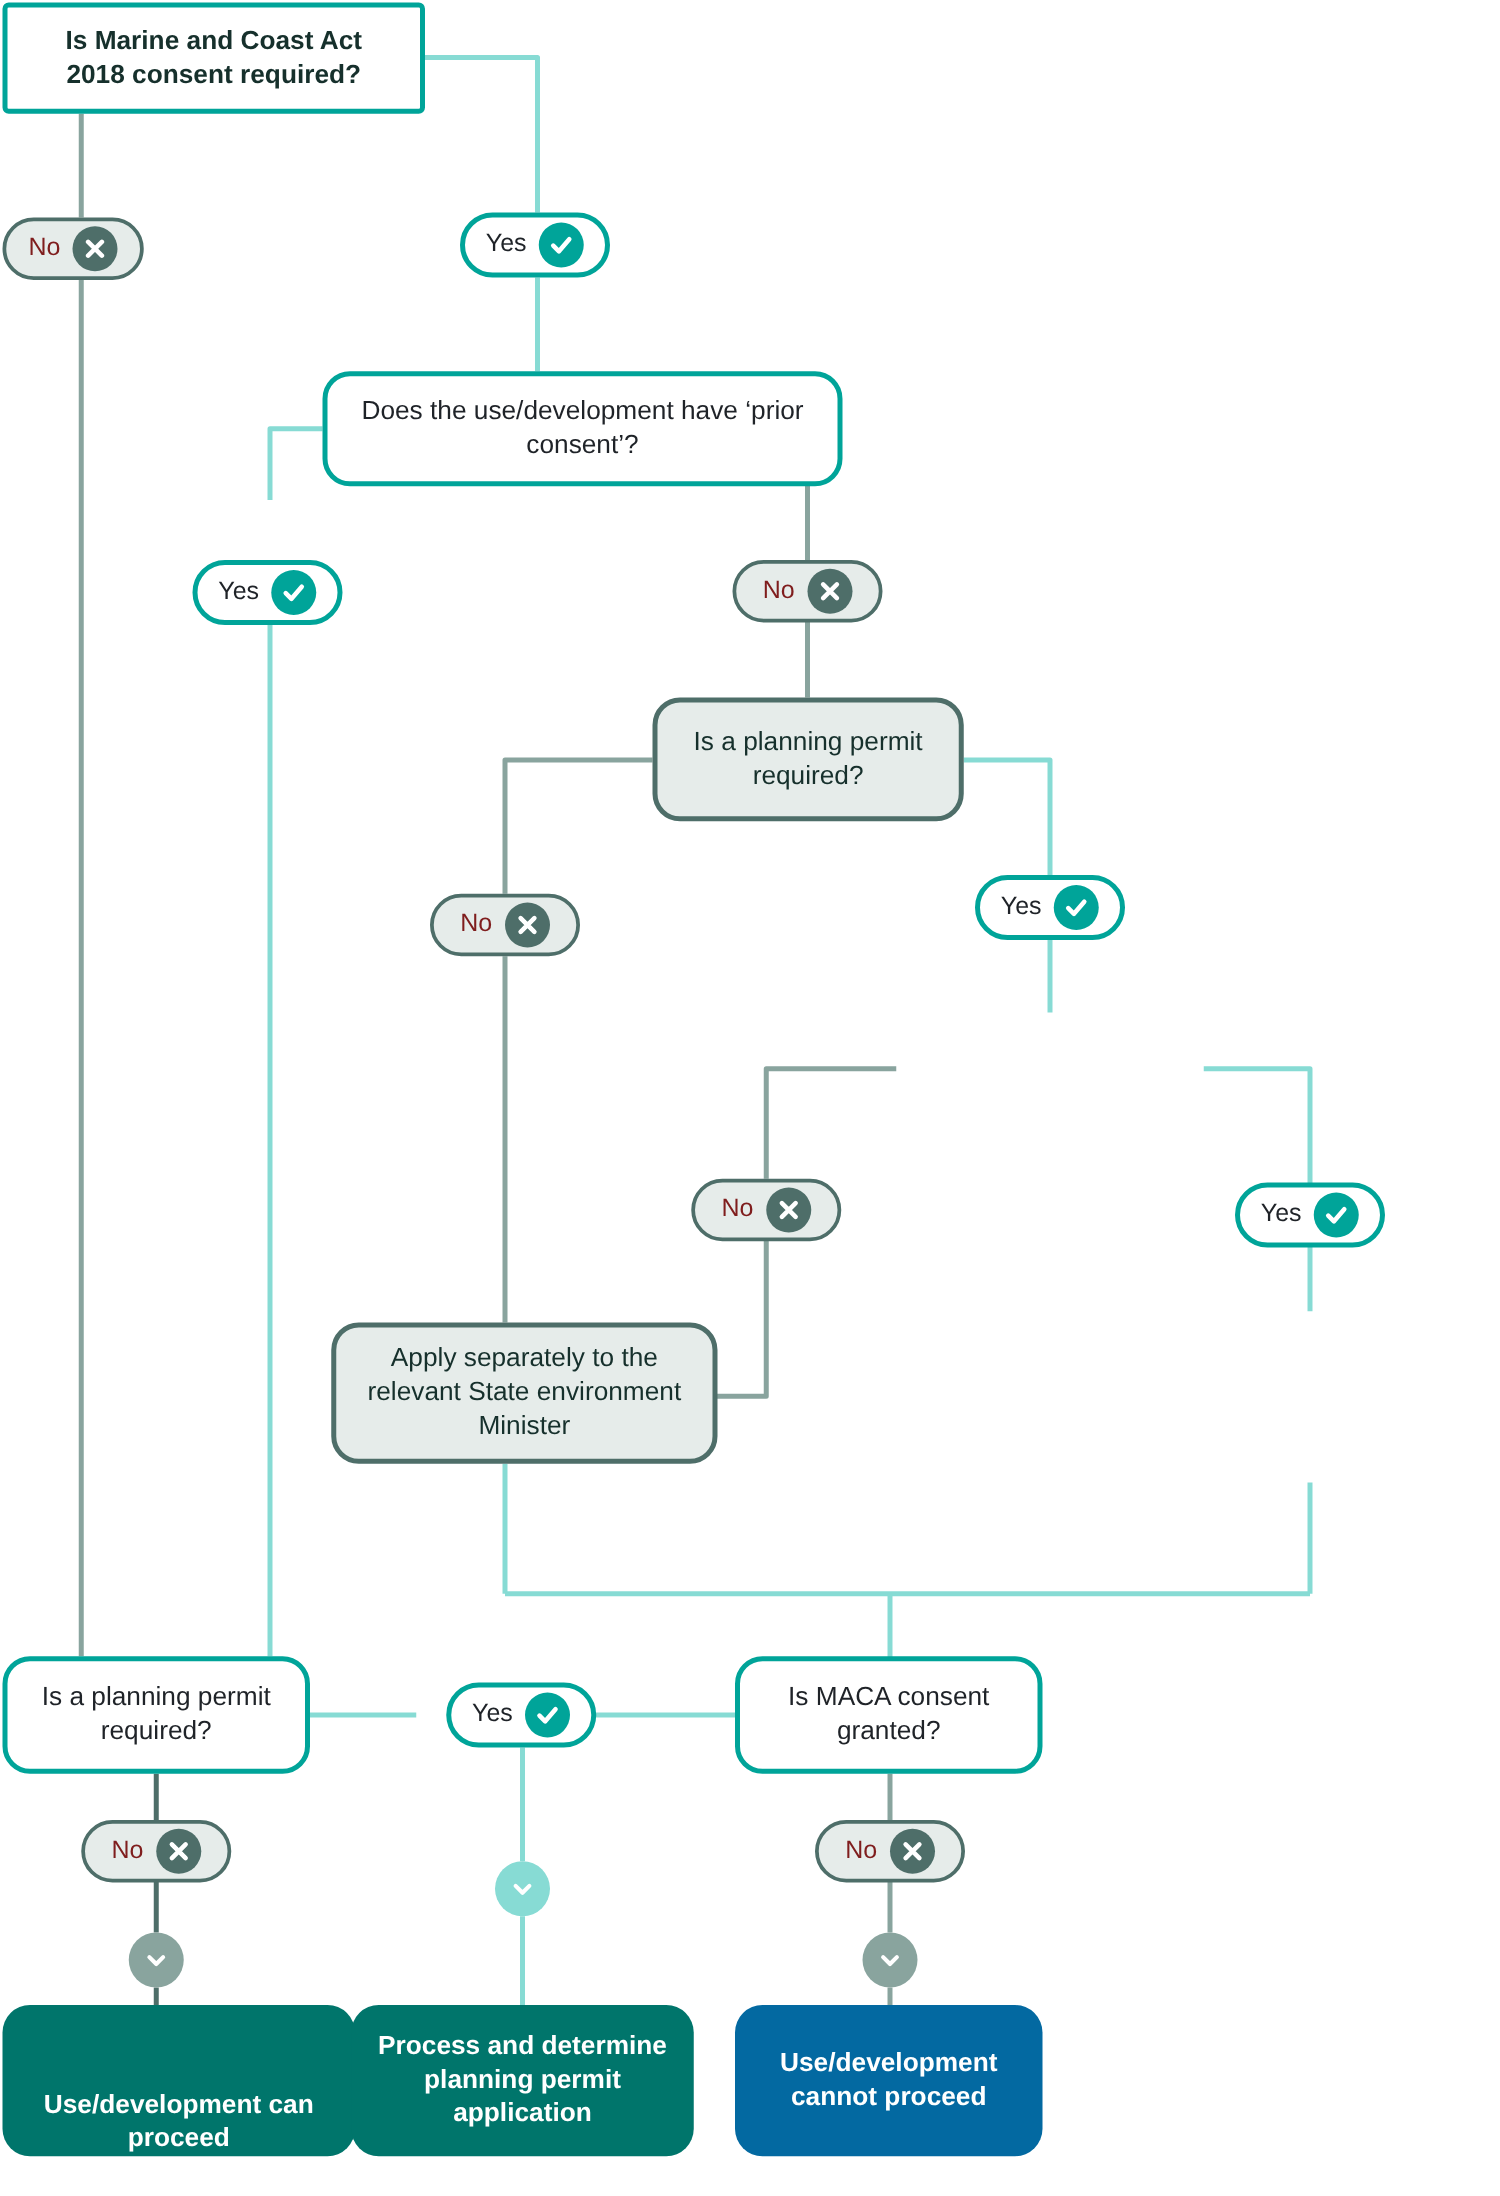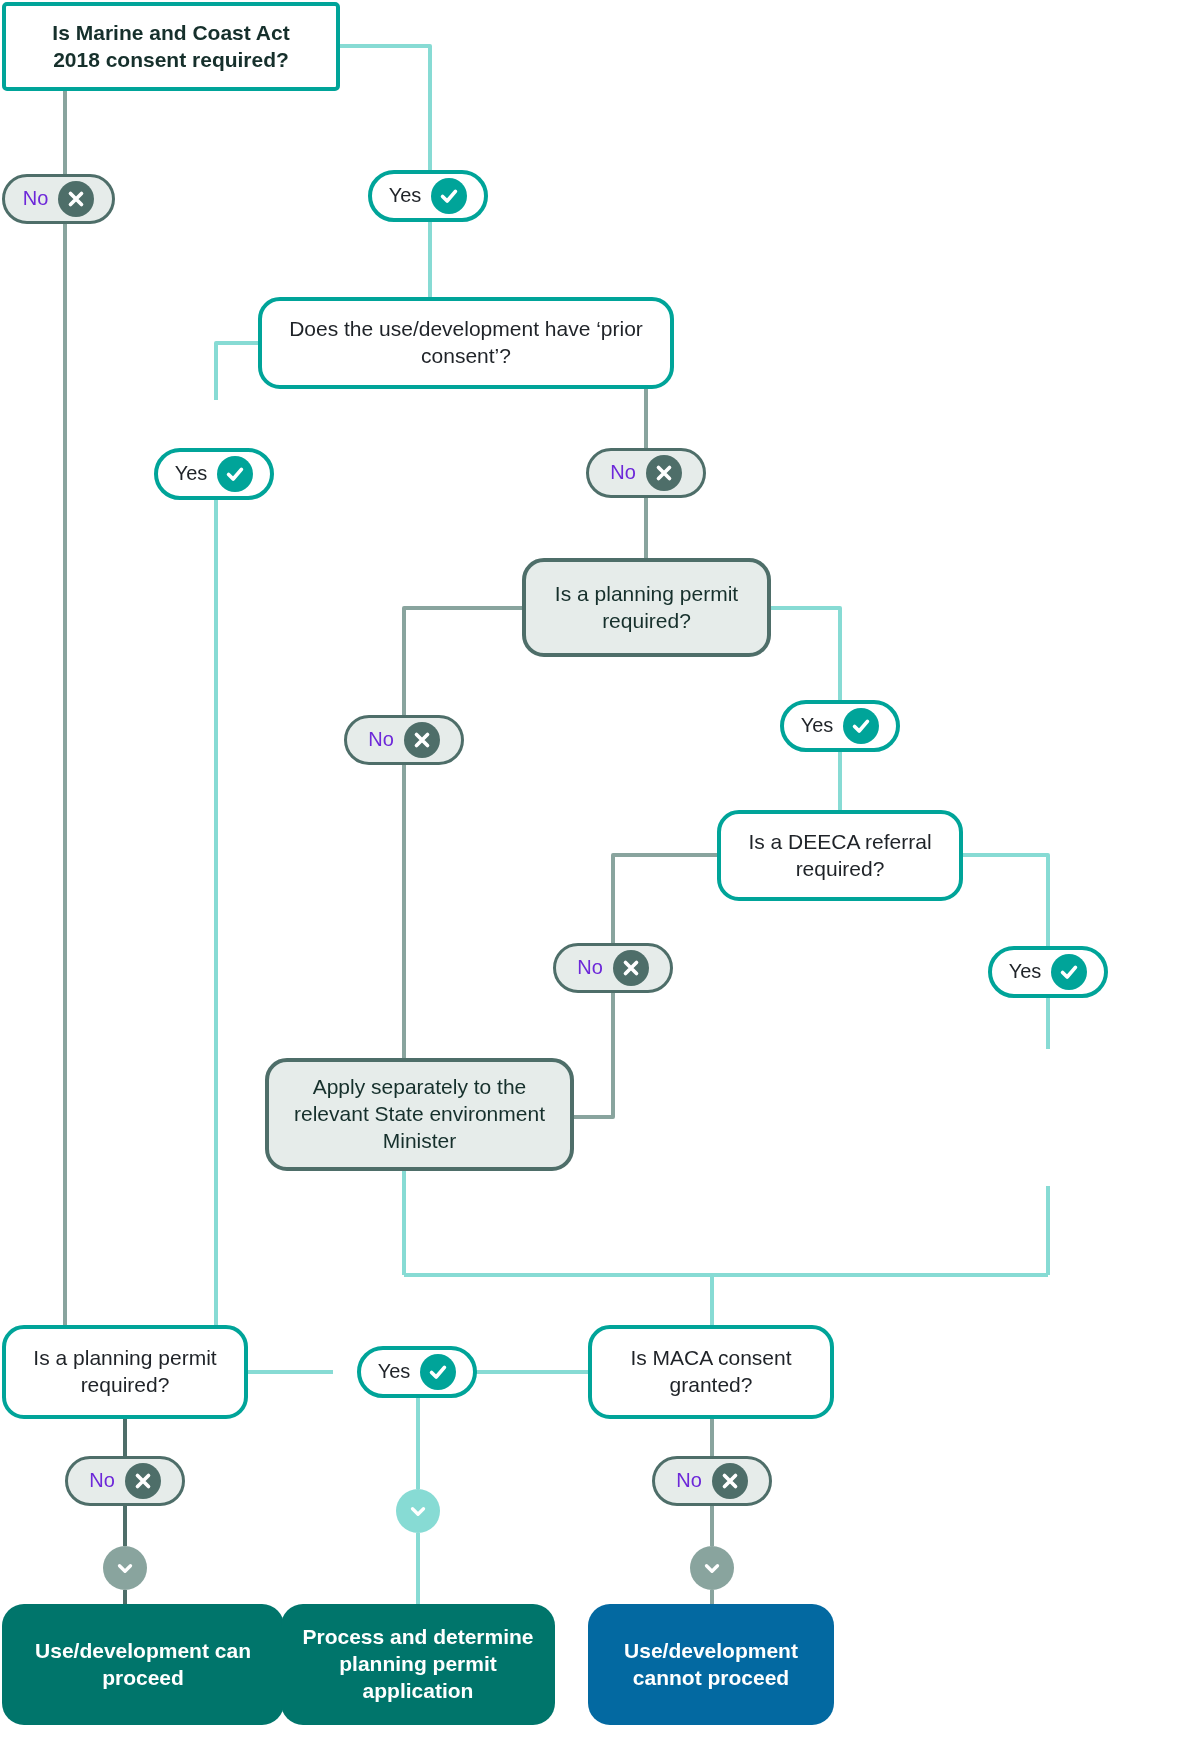--- a/index.html
+++ b/index.html
@@ -86,21 +86,21 @@
     font-size: 20px;
   }
   .pill.yes {
     background: #ffffff;
     border: 4px solid #00a499;
     color: #1f2328;
   }
   .pill.no {
     background: #e6ecea;
     border: 3px solid #4e6e69;
-    color: #6d28d9;
+    color: #7f1d1d;
   }
   .pill .badge {
     width: 36px;
     height: 36px;
     border-radius: 50%;
     display: flex;
     align-items: center;
     justify-content: center;
     flex: 0 0 auto;
   }
@@ -194,38 +194,35 @@
   </div>
 
   <div class="node decision-teal" style="left:258px; top:297px; width:416px; height:92px; padding:0 26px;">
     <span>Does the use/development have ‘prior consent’?</span>
   </div>
 
   <div class="node decision-grey" style="left:522px; top:558px; width:249px; height:99px; padding:0 20px;">
     <span>Is a planning permit required?</span>
   </div>
 
-  <div class="node decision-teal" style="left:717px; top:810px; width:246px; height:91px; padding:0 20px;">
-    <span>Is a DEECA referral required?</span>
-  </div>
 
   <div class="node decision-grey" style="left:265px; top:1058px; width:309px; height:113px; padding:0 22px;">
     <span>Apply separately to the relevant State environment Minister</span>
   </div>
 
 
   <div class="node decision-teal" style="left:2px; top:1325px; width:246px; height:94px; padding:0 20px;">
     <span>Is a planning permit required?</span>
   </div>
 
   <div class="node decision-teal" style="left:588px; top:1325px; width:246px; height:94px; padding:0 20px;">
     <span>Is MACA consent granted?</span>
   </div>
 
-  <div class="node terminal teal" style="left:2px; top:1604px; width:282px; height:121px; padding:0 18px;">
+  <div class="node terminal teal" style="left:2px; top:1604px; width:282px; height:121px; padding:0 18px;align-items:flex-end;">
     <span>Use/development can proceed</span>
   </div>
 
   <div class="node terminal teal" style="left:281px; top:1604px; width:274px; height:121px; padding:0 18px;">
     <span>Process and determine planning permit application</span>
   </div>
 
   <div class="node terminal dark" style="left:588px; top:1604px; width:246px; height:121px; padding:0 18px;">
     <span>Use/development cannot proceed</span>
   </div>

